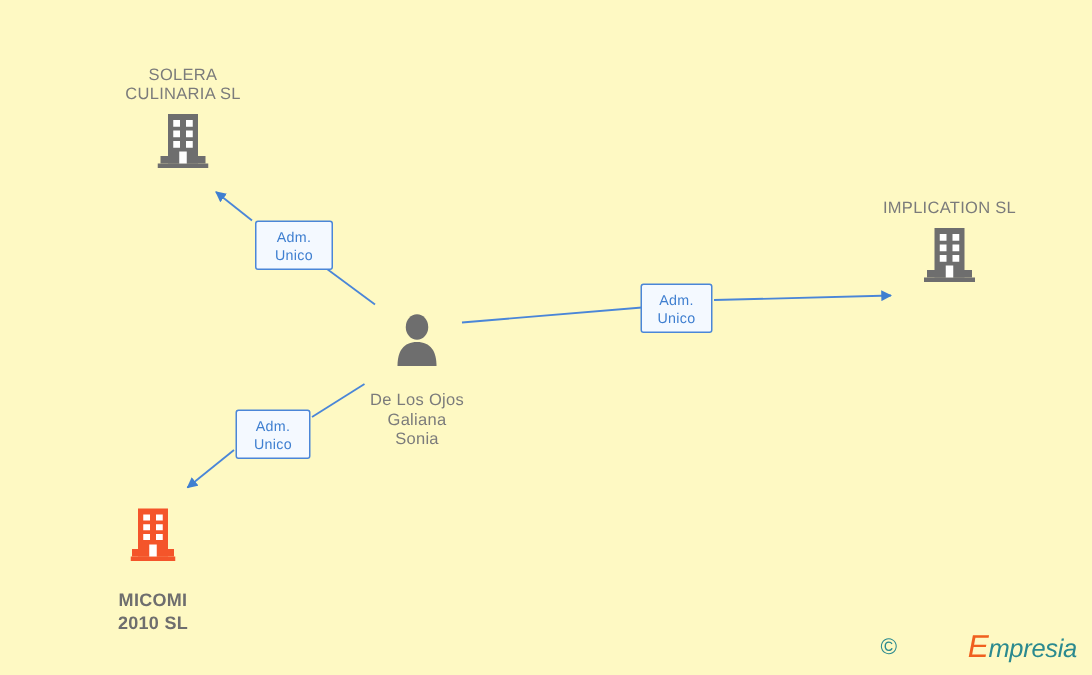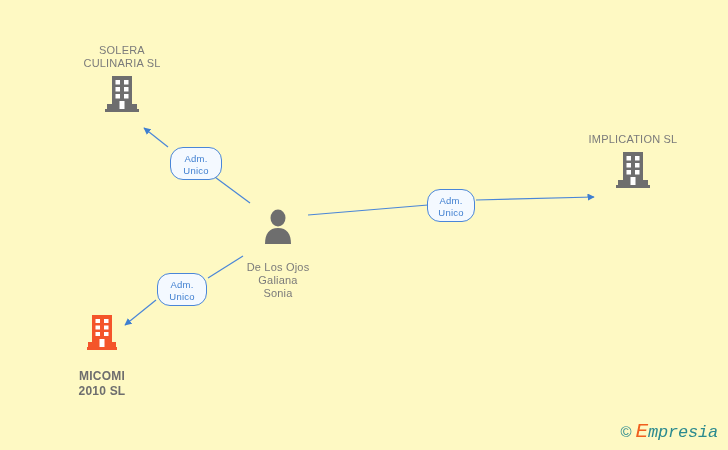--- a/index.html
+++ b/index.html
@@ -54,21 +54,21 @@
     font-size: 12px;
     line-height: 15px;
   }
 
   
   .rel-box {
     position: absolute;
     box-sizing: border-box;
     background: #f4f9ff;
     border: 1px solid #4a86d8;
-    border-radius: 13px;
+    border-radius: 2px;
     color: #3f7fd0;
     font-size: 9.5px;
     line-height: 12px;
     text-align: center;
     padding: 5px 4px 4px 4px;
     white-space: pre-line;
     letter-spacing: 0.2px;
   }
 
   
@@ -80,26 +80,27 @@
     align-items: center;
     gap: 4px;
     user-select: none;
   }
   #watermark .copy {
     font-size: 15px;
     color: #2b8a8f;
     line-height: 1;
   }
   #watermark .brand {
-    font-family: Liberation Mono, monospace;
+    font-family: Liberation Sans, sans-serif;
     font-style: italic;
     font-size: 17px;
     line-height: 1;
     color: #2b8a8f;
     letter-spacing: -0.2px;
+    margin-left: 43px;
   }
   #watermark .brand .cap {
     color: #f0601f;
     font-size: 21px;
   }
 </style>
 </head>
 <body>
 
 <div id="canvas">
@@ -179,21 +180,21 @@
           <rect x="10.5" y="13" width="4.5" height="4.5"></rect>
           <rect x="19" y="13" width="4.5" height="4.5"></rect>
           <rect x="10.5" y="20" width="4.5" height="4.5"></rect>
           <rect x="19" y="20" width="4.5" height="4.5"></rect>
           <rect x="14.5" y="27" width="5" height="8"></rect>
         </g>
       </svg>
     </span>
   </div>
 
-  <div class="node label-below highlight" style="left:32px; top:314px;">
+  <div class="node label-below highlight" style="left:32px; top:338px;">
     <span class="icon-wrap">
       <svg width="30" height="38" viewBox="0 0 30 38" xmlns="http://www.w3.org/2000/svg">
         <g fill="#f4552a">
           <rect x="5" y="1" width="20" height="32"></rect>
           <rect x="1" y="28" width="28" height="5"></rect>
           <rect x="0" y="33" width="30" height="3"></rect>
         </g>
         <g fill="#ffffff">
           <rect x="8.5" y="5" width="4.5" height="4"></rect>
           <rect x="17" y="5" width="4.5" height="4"></rect>

